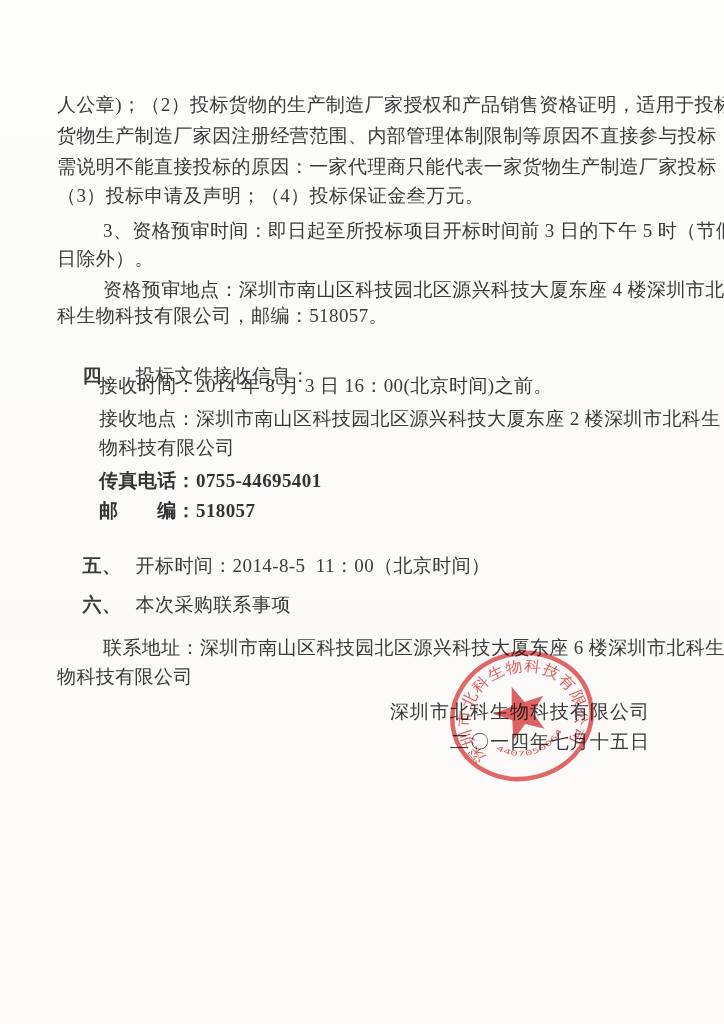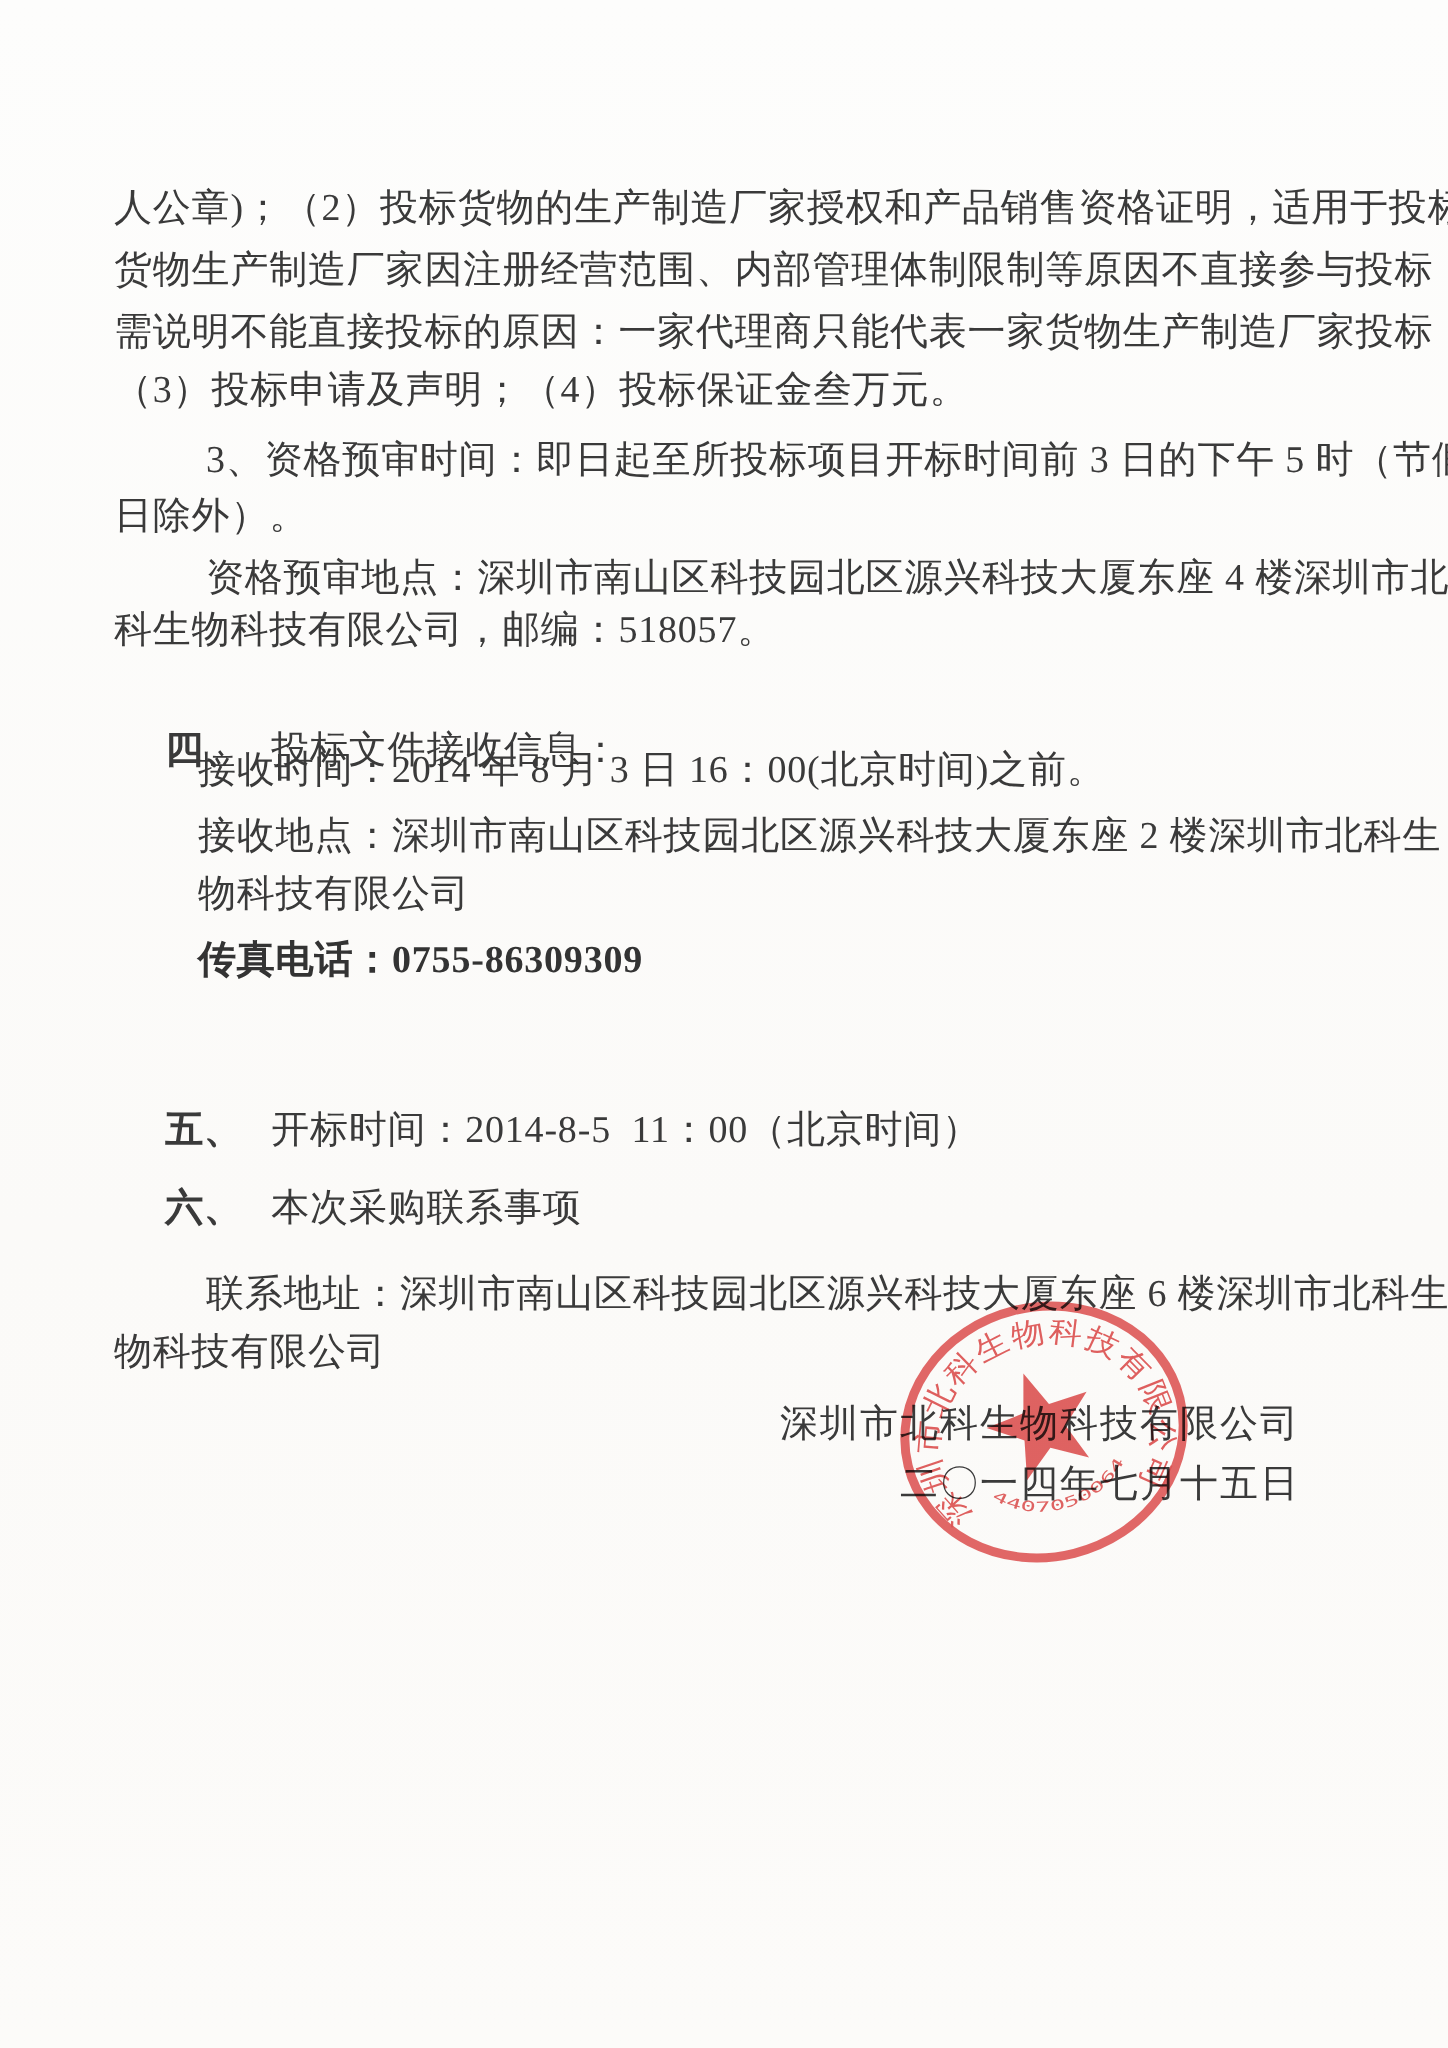--- a/index.html
+++ b/index.html
@@ -70,21 +70,22 @@
 
   <div class="line ind1" style="top:278px">资格预审地点：深圳市南山区科技园北区源兴科技大厦东座 4 楼深圳市北</div>
   <div class="line" style="top:304px">科生物科技有限公司，邮编：518057。</div>
 
   <div class="line sec-line" style="top:340px">
     <span class="sec-num">四、</span><span class="sec-title">投标文件接收信息：</span>
   </div>
   <div class="line ind2" style="top:374px">接收时间：2014 年 8 月 3 日 16：00(北京时间)之前。</div>
   <div class="line ind2" style="top:407px">接收地点：深圳市南山区科技园北区源兴科技大厦东座 2 楼深圳市北科生</div>
   <div class="line ind2" style="top:436px">物科技有限公司</div>
-  <div class="line ind2 bold" style="top:469px">传真电话：0755-86309309</div>
+  <div class="line ind2 bold" style="top:469px">传真电话：0755-44695401</div>
+  <div class="line ind2 bold" style="top:499px">邮　　编：518057</div>
 
   <div class="line sec-line" style="top:530px">
     <span class="sec-num">五、</span><span class="sec-title">开标时间：</span><span>2014-8-5  11：00（北京时间）</span>
   </div>
 
   <div class="line sec-line" style="top:569px">
     <span class="sec-num">六、</span><span class="sec-title">本次采购联系事项</span>
   </div>
   <div class="line ind1" style="top:636px">联系地址：深圳市南山区科技园北区源兴科技大厦东座 6 楼深圳市北科生</div>
   <div class="line" style="top:665px">物科技有限公司</div>

